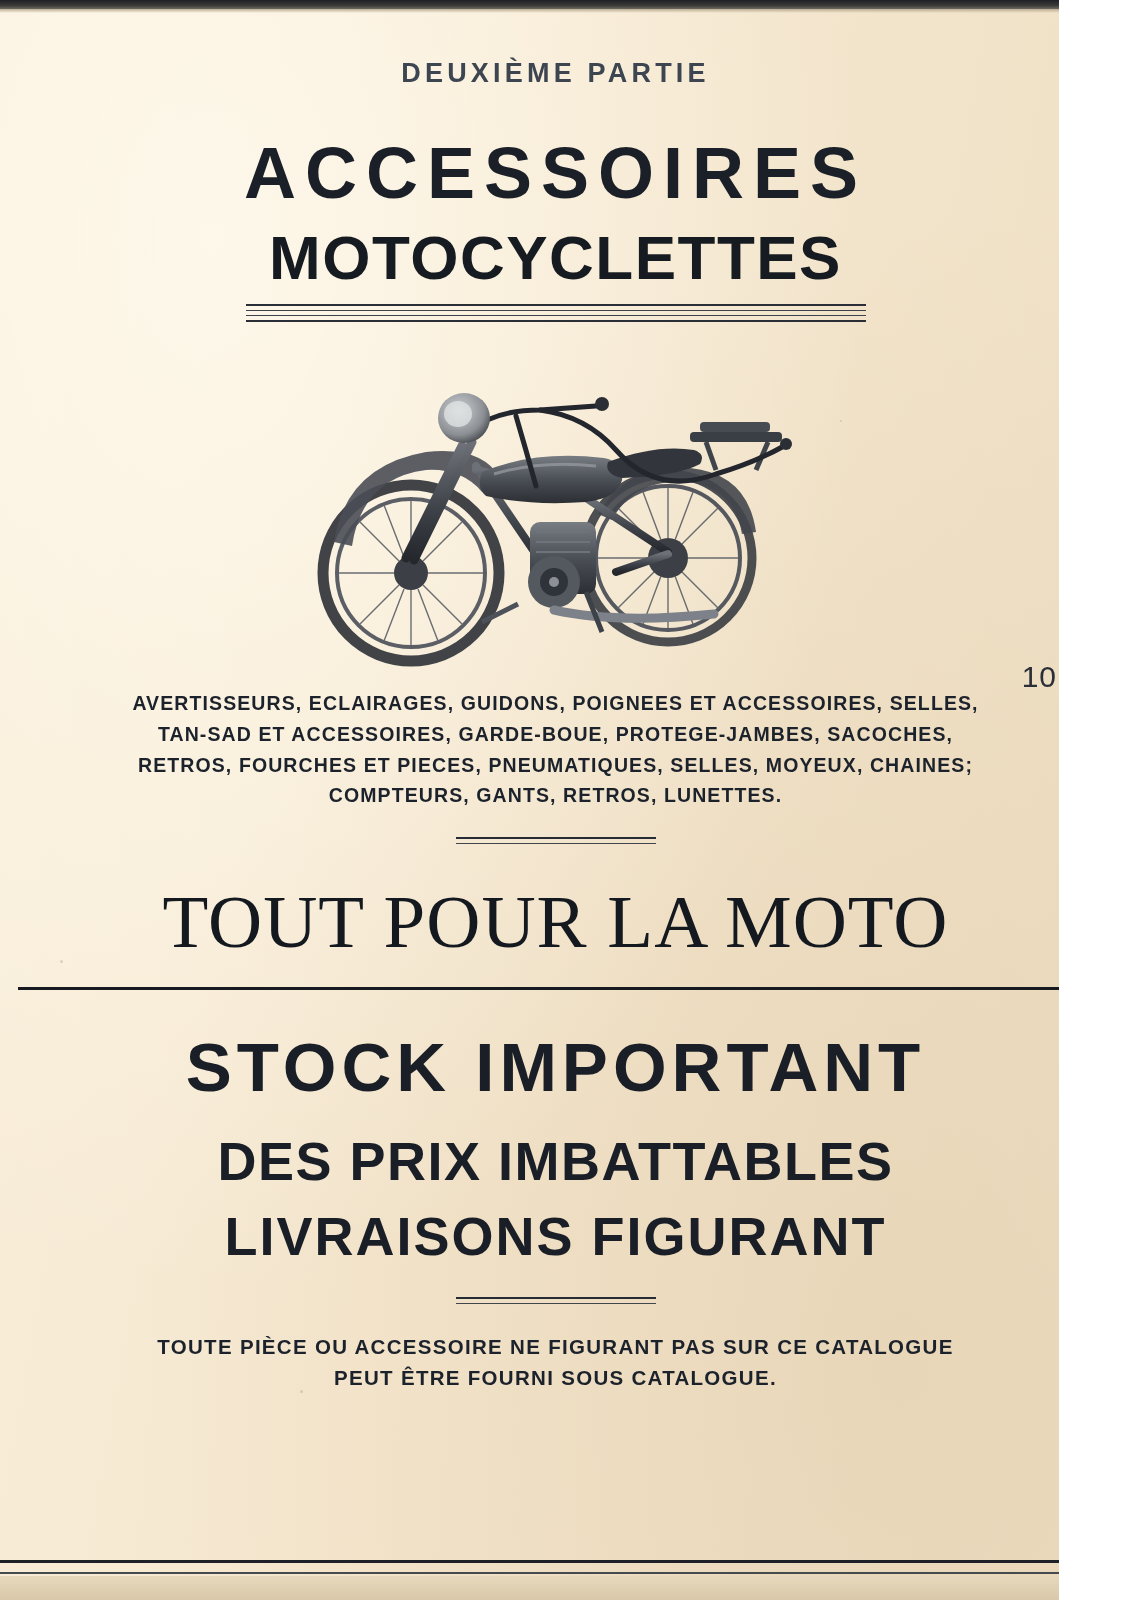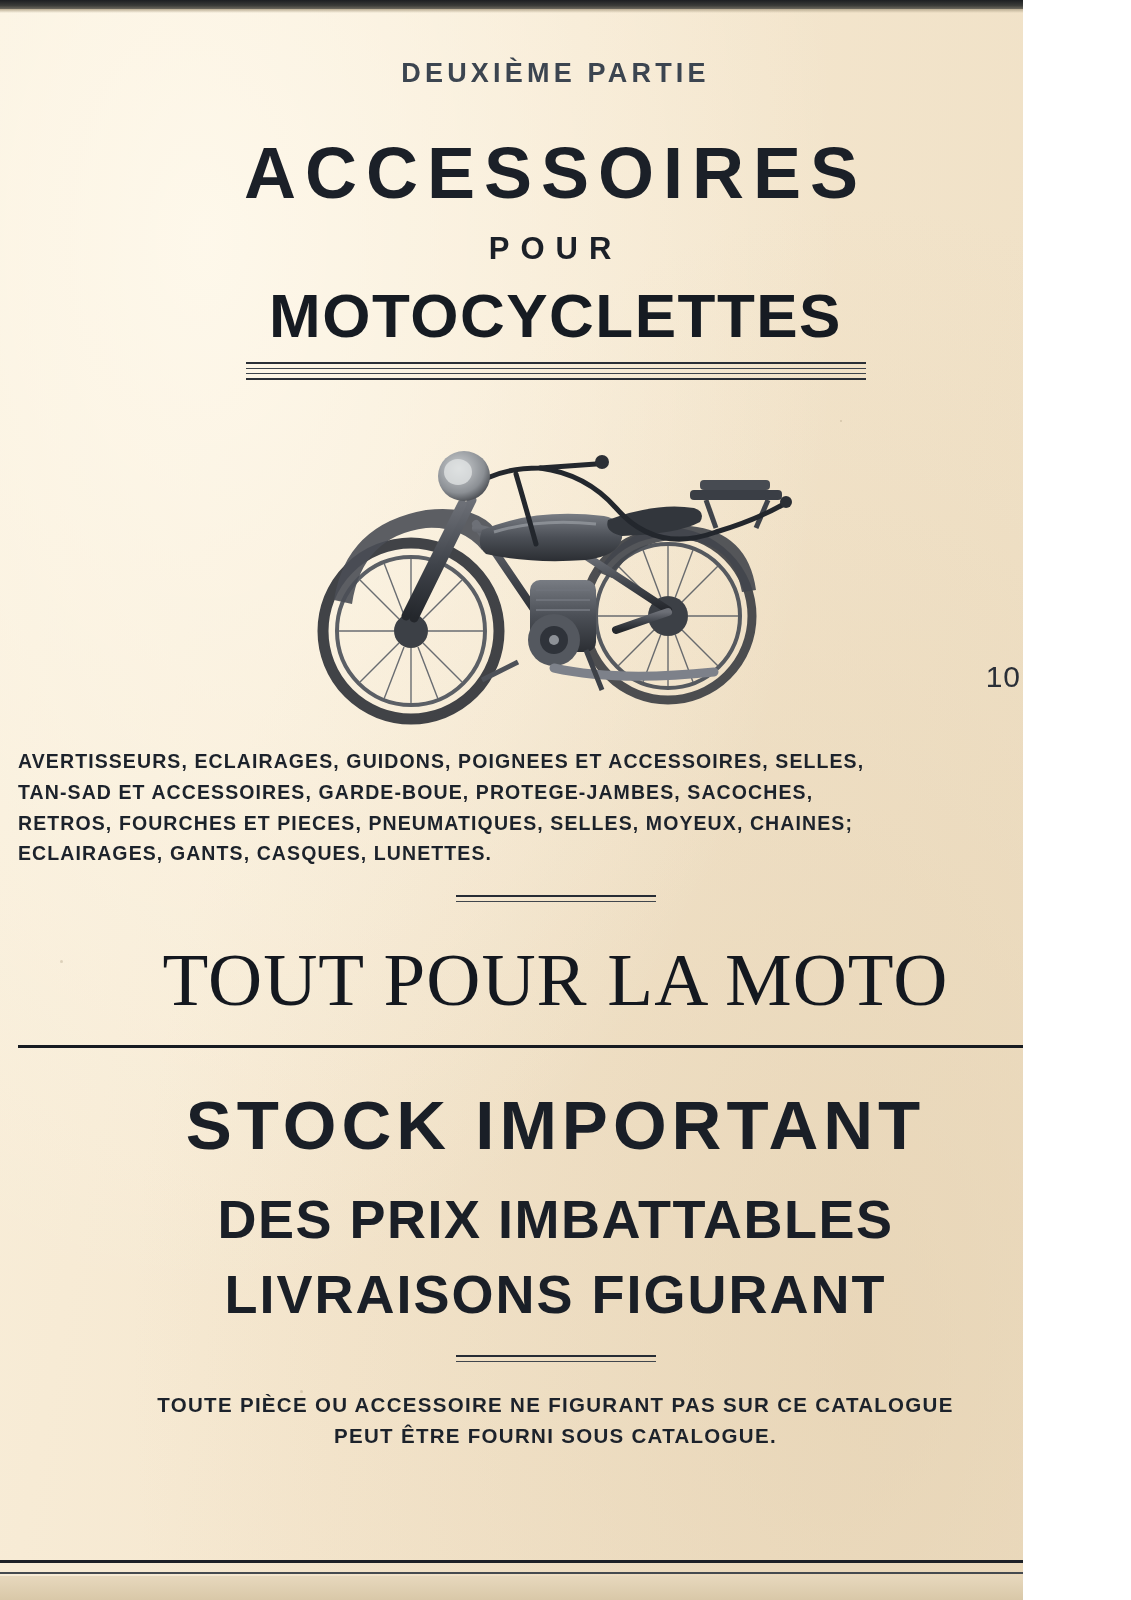--- a/index.html
+++ b/index.html
@@ -17,20 +17,21 @@
   #page {
     position: relative;
     width: 1023px;
     height: 1600px;
     background: #f6e9d2;
     background-image:
       radial-gradient(ellipse at 20% 15%, rgba(255,250,238,0.85) 0%, rgba(255,250,238,0) 55%),
       radial-gradient(ellipse at 85% 85%, rgba(226,205,172,0.55) 0%, rgba(226,205,172,0) 60%),
       linear-gradient(100deg, #f9efdb 0%, #f5e7cf 45%, #eedfc4 100%);
     overflow: hidden;
+    padding-left: 36px;
   }
 
   
   .top-edge {
     position: absolute;
     top: 0; left: 0;
     width: 1131px;
     height: 9px;
     background: linear-gradient(180deg, #1d1f22 0%, #3a3b38 60%, #6d695e 100%);
   }
@@ -126,21 +127,21 @@
     position: absolute;
     left: 50%;
     top: 0;
     transform: translateX(-50%);
     width: 540px;
     height: 330px;
   }
 
   .catalog-list {
     margin-top: 12px;
-    text-align: left;
+    text-align: center;
     font-size: 19.5px;
     font-weight: bold;
     letter-spacing: 1.1px;
     color: #1c222b;
     line-height: 1.58;
   }
 
   .short-rule {
     margin: 26px auto 0 auto;
     width: 200px;
@@ -217,21 +218,20 @@
 <div id="page">
 
   <div class="top-edge"></div>
   <div class="top-edge2"></div>
 
   <div class="content">
 
     <div class="kicker">DEUXIÈME PARTIE</div>
 
     <div class="title-main">ACCESSOIRES</div>
-    <div class="title-pour">POUR</div>
     <div class="title-sub">MOTOCYCLETTES</div>
 
     <div class="rule-stack">
       <div class="r"></div>
       <div class="r thin"></div>
       <div class="r thin"></div>
       <div class="r"></div>
     </div>
 
     <div class="moto-wrap">
@@ -349,21 +349,21 @@
 
         <line x1="300" y1="246" x2="316" y2="286" stroke="#3d4148" stroke-width="5"></line>
         <line x1="232" y1="258" x2="196" y2="276" stroke="#4d5159" stroke-width="5"></line>
       </svg>
     </div>
 
     <div class="catalog-list">
       <div>AVERTISSEURS, ECLAIRAGES, GUIDONS, POIGNEES ET ACCESSOIRES, SELLES,</div>
       <div>TAN-SAD ET ACCESSOIRES, GARDE-BOUE, PROTEGE-JAMBES, SACOCHES,</div>
       <div>RETROS, FOURCHES ET PIECES, PNEUMATIQUES, SELLES, MOYEUX, CHAINES;</div>
-      <div>ECLAIRAGES, GANTS, CASQUES, LUNETTES.</div>
+      <div>COMPTEURS, GANTS, RETROS, LUNETTES.</div>
     </div>
 
     <div class="short-rule">
       <div class="r"></div>
       <div class="r thin"></div>
     </div>
 
     <div class="tout">TOUT POUR LA MOTO</div>
 
     <div class="wide-rule"></div>

